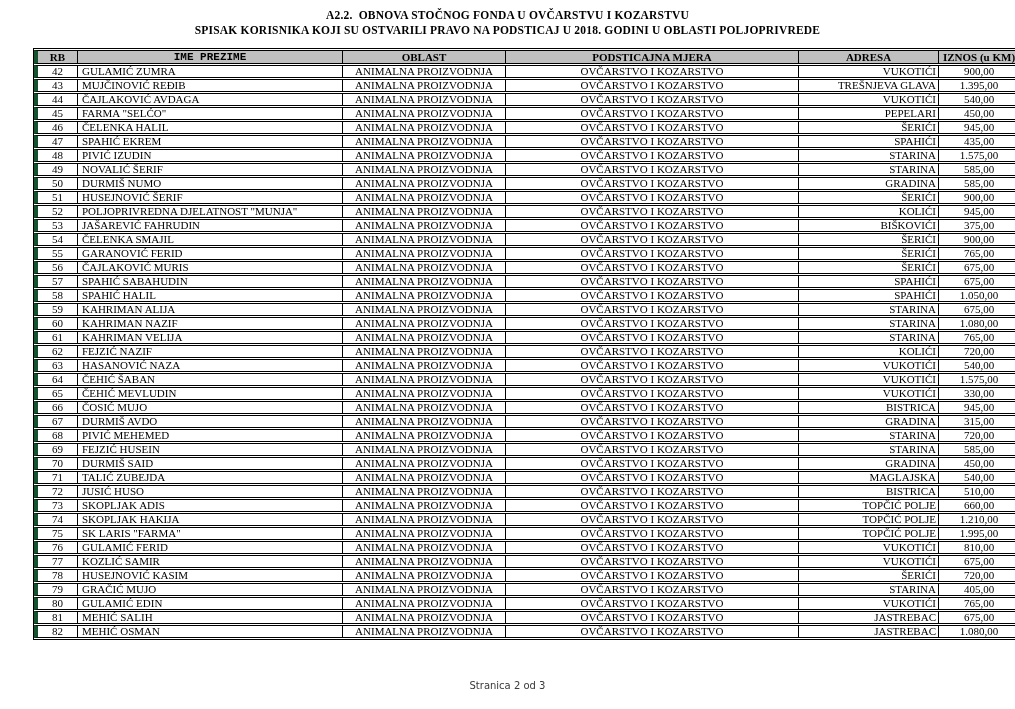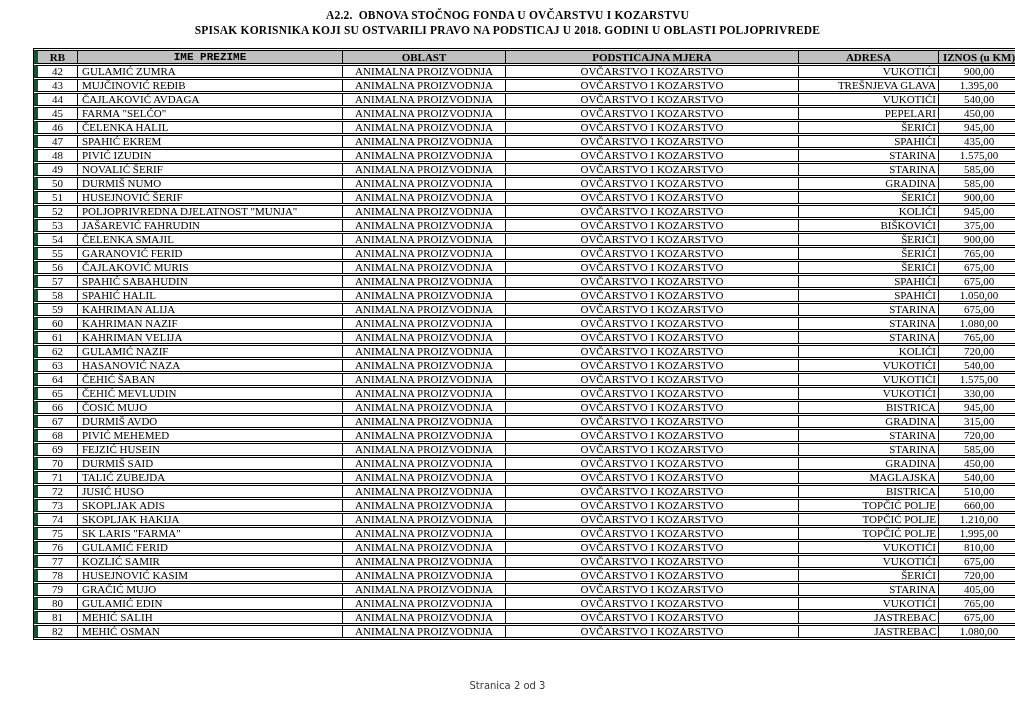--- a/index.html
+++ b/index.html
@@ -258,21 +258,21 @@
         <tr>
           <td class="w0">61</td>
           <td class="w1">KAHRIMAN VELIJA</td>
           <td class="w2">ANIMALNA PROIZVODNJA</td>
           <td class="w3">OVČARSTVO I KOZARSTVO</td>
           <td class="w4">STARINA</td>
           <td class="w5">765,00</td>
         </tr>
         <tr>
           <td class="w0">62</td>
-          <td class="w1">GULAMIĆ NAZIF</td>
+          <td class="w1">FEJZIĆ NAZIF</td>
           <td class="w2">ANIMALNA PROIZVODNJA</td>
           <td class="w3">OVČARSTVO I KOZARSTVO</td>
           <td class="w4">KOLIĆI</td>
           <td class="w5">720,00</td>
         </tr>
         <tr>
           <td class="w0">63</td>
           <td class="w1">HASANOVIĆ NAZA</td>
           <td class="w2">ANIMALNA PROIZVODNJA</td>
           <td class="w3">OVČARSTVO I KOZARSTVO</td>

